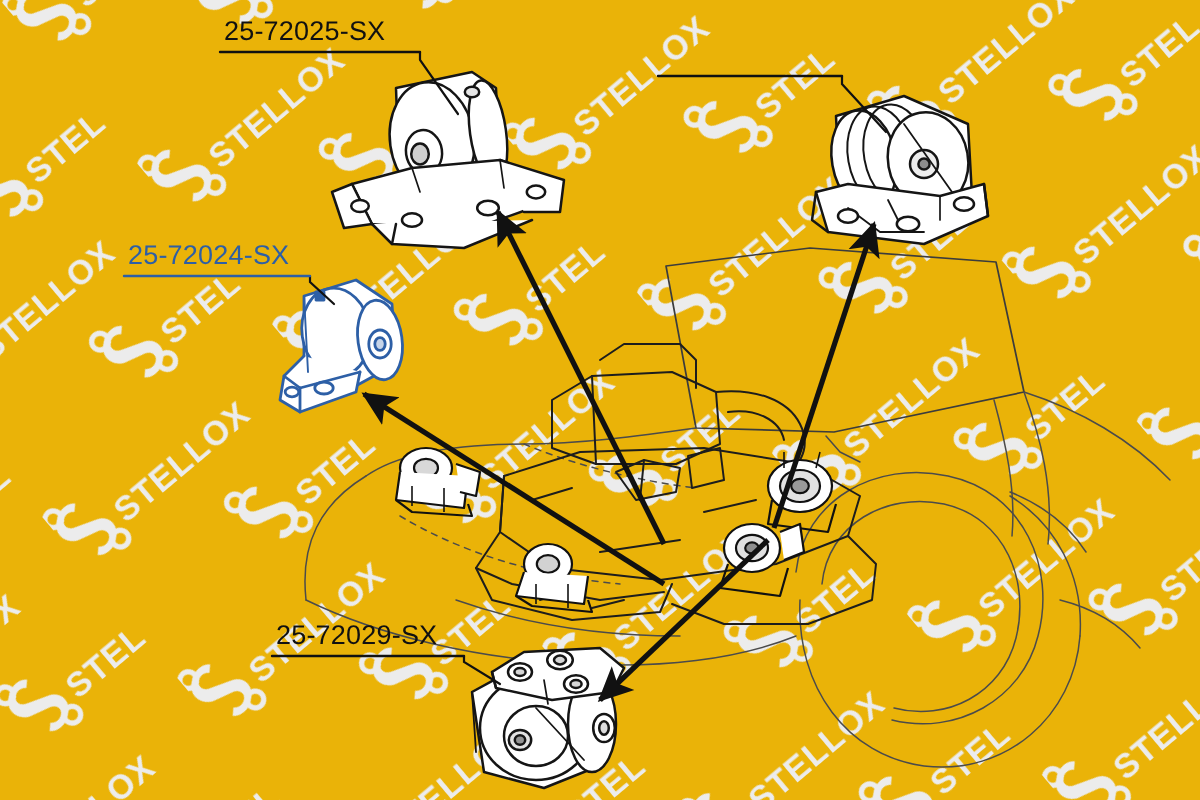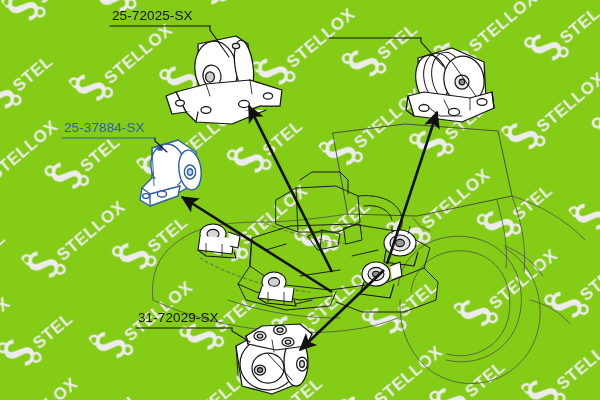--- a/index.html
+++ b/index.html
@@ -1,18 +1,18 @@
 <!DOCTYPE html>
 <html><head>
 <meta charset="utf-8">
 <style>
   html,body{margin:0;padding:0;background:#fff;}
   body{width:600px;height:400px;overflow:hidden;
        font-family:"Liberation Sans",sans-serif;-webkit-font-smoothing:antialiased;}
-  #stage{position:relative;width:600px;height:400px;background:#84cc16;overflow:hidden;}
+  #stage{position:relative;width:600px;height:400px;background:#eab308;overflow:hidden;}
   #wm,#art,#labels{position:absolute;left:0;top:0;width:600px;height:400px;}
   #wm{z-index:1;}
   #art{z-index:2;}
   #labels{z-index:3;}
   .lbl{position:absolute;white-space:nowrap;font-size:13.5px;letter-spacing:.1px;
        color:#111;font-family:"Liberation Sans",sans-serif;}
   .lbl.blue{color:#2d5fa6;}
 </style>
 </head>
 <body>
@@ -263,18 +263,18 @@
       <line x1="387" y1="264" x2="437" y2="112" marker-end="url(#ah)"></line>
       <line x1="332" y1="292" x2="182" y2="197" marker-end="url(#ah)"></line>
       <line x1="384" y1="270" x2="300" y2="350" marker-end="url(#ah)"></line>
     </g>
   </svg>
 
   <div id="labels">
     <div class="lbl" style="left:112px;top:8px;">25-72025-SX</div>
 
 
-    <div class="lbl blue" style="left:64px;top:120px;">25-37884-SX</div>
-
-    <div class="lbl" style="left:138px;top:310px;">31-72029-SX</div>
+    <div class="lbl blue" style="left:64px;top:120px;">25-72024-SX</div>
+
+    <div class="lbl" style="left:138px;top:310px;">25-72029-SX</div>
   </div>
 
 </div>
 
 </body></html>

